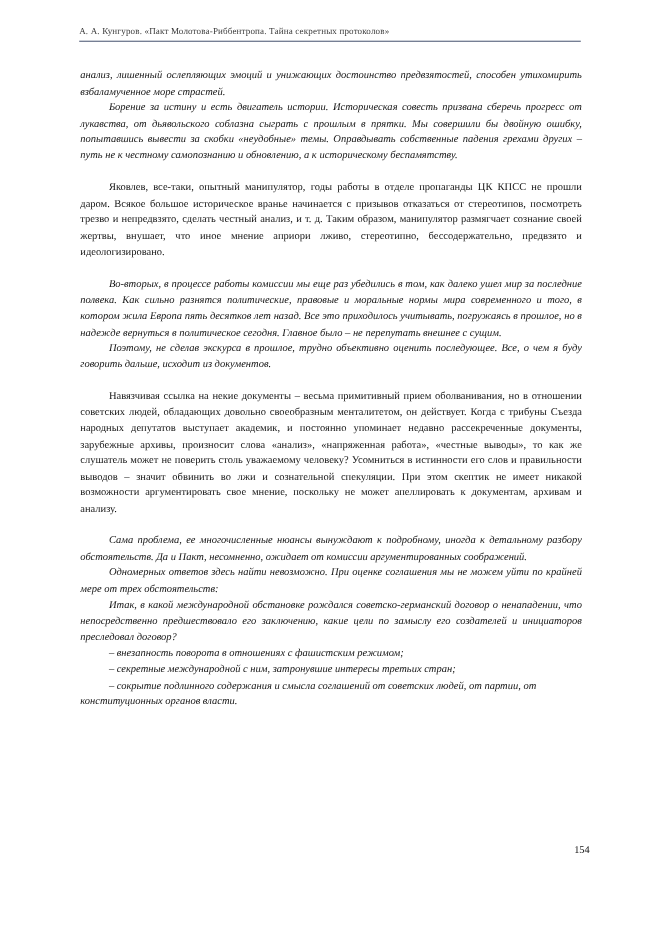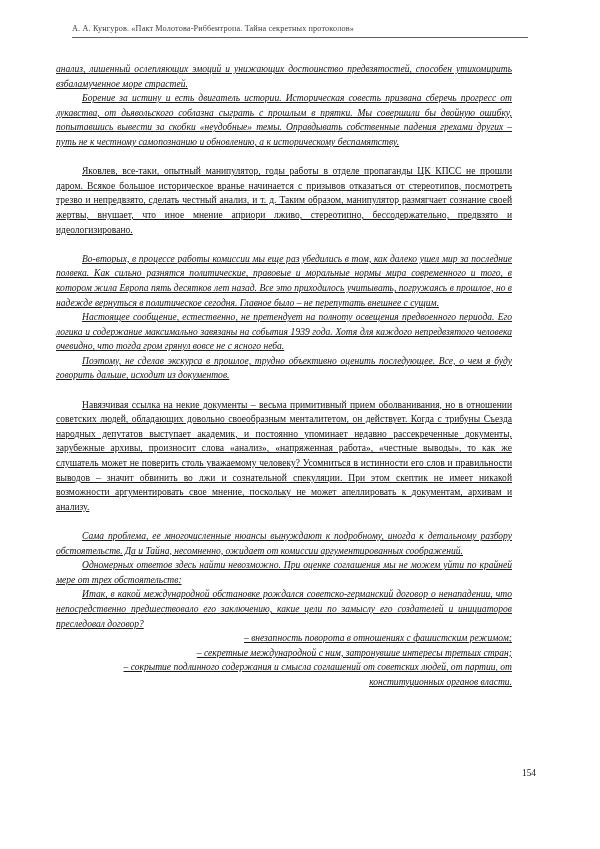--- a/index.html
+++ b/index.html
@@ -32,24 +32,23 @@
     line-height: 1.2;
   }
   .header-rule {
     margin-top: 3px;
     border-bottom: 0.8px solid #55607a;
     width: 456px;
     height: 0;
   }
   .content {
     position: absolute;
-    left: 56px;
+    left: 73px;
     top: 62px;
     width: 456px;
-    text-decoration: underline;
   }
   p.para {
     margin: 0;
     font-size: 9.55px;
     line-height: 14.6px;
     text-align: justify;
     text-indent: 26px;
     hyphens: manual;
     color: #141414;
   }
@@ -59,21 +58,21 @@
   p.para.noindent {
     text-indent: 0;
   }
   .block-gap {
     height: 14.6px;
   }
   p.listitem {
     margin: 0;
     font-size: 9.55px;
     line-height: 14.6px;
-    text-align: right;
+    text-align: left;
     text-indent: 26px;
     font-style: italic;
     color: #141414;
   }
   .folio {
     position: absolute;
     right: 64px;
     bottom: 28px;
     font-size: 9.4px;
     color: #141414;
@@ -97,31 +96,30 @@
     <p class="para italic">Борение за истину и есть двигатель истории. Историческая совесть призвана сберечь прогресс от лукавства, от дьявольского соблазна сыграть с прошлым в прятки. Мы совершили бы двойную ошибку, попытавшись вывести за скобки «неудобные» темы. Оправдывать собственные падения грехами других – путь не к честному самопознанию и обновлению, а к историческому беспамятству.</p>
 
     <div class="block-gap"></div>
 
     <p class="para">Яковлев, все-таки, опытный манипулятор, годы работы в отделе пропаганды ЦК КПСС не прошли даром. Всякое большое историческое вранье начинается с призывов отказаться от стереотипов, посмотреть трезво и непредвзято, сделать честный анализ, и т. д. Таким образом, манипулятор размягчает сознание своей жертвы, внушает, что иное мнение априори лживо, стереотипно, бессодержательно, предвзято и идеологизировано.</p>
 
     <div class="block-gap"></div>
 
     <p class="para italic">Во-вторых, в процессе работы комиссии мы еще раз убедились в том, как далеко ушел мир за последние полвека. Как сильно разнятся политические, правовые и моральные нормы мира современного и того, в котором жила Европа пять десятков лет назад. Все это приходилось учитывать, погружаясь в прошлое, но в надежде вернуться в политическое сегодня. Главное было – не перепутать внешнее с сущим.</p>
 
-    <p class="para italic">Настоящее сообщение, естественно, не претендует на полноту освещения предвоенного периода. Его логика и содержание максимально завязаны на события 1939 года. Хотя для каждого непредвзятого человека очевидно, что тогда гром грянул вовсе не с ясного неба.</p>
 
     <p class="para italic">Поэтому, не сделав экскурса в прошлое, трудно объективно оценить последующее. Все, о чем я буду говорить дальше, исходит из документов.</p>
 
     <div class="block-gap"></div>
 
     <p class="para">Навязчивая ссылка на некие документы – весьма примитивный прием оболванивания, но в отношении советских людей, обладающих довольно своеобразным менталитетом, он действует. Когда с трибуны Съезда народных депутатов выступает академик, и постоянно упоминает недавно рассекреченные документы, зарубежные архивы, произносит слова «анализ», «напряженная работа», «честные выводы», то как же слушатель может не поверить столь уважаемому человеку? Усомниться в истинности его слов и правильности выводов – значит обвинить во лжи и сознательной спекуляции. При этом скептик не имеет никакой возможности аргументировать свое мнение, поскольку не может апеллировать к документам, архивам и анализу.</p>
 
     <div class="block-gap"></div>
 
-    <p class="para italic">Сама проблема, ее многочисленные нюансы вынуждают к подробному, иногда к детальному разбору обстоятельств. Да и Тайна, несомненно, ожидает от комиссии аргументированных соображений.</p>
+    <p class="para italic">Сама проблема, ее многочисленные нюансы вынуждают к подробному, иногда к детальному разбору обстоятельств. Да и Пакт, несомненно, ожидает от комиссии аргументированных соображений.</p>
 
     <p class="para italic">Одномерных ответов здесь найти невозможно. При оценке соглашения мы не можем уйти по крайней мере от трех обстоятельств:</p>
 
     <p class="para italic">Итак, в какой международной обстановке рождался советско-германский договор о ненападении, что непосредственно предшествовало его заключению, какие цели по замыслу его создателей и инициаторов преследовал договор?</p>
 
     <p class="listitem">– внезапность поворота в отношениях с фашистским режимом;</p>
 
     <p class="listitem">– секретные международной с ним, затронувшие интересы третьих стран;</p>
 
     <p class="listitem">– сокрытие подлинного содержания и смысла соглашений от советских людей, от партии, от конституционных органов власти.</p>

